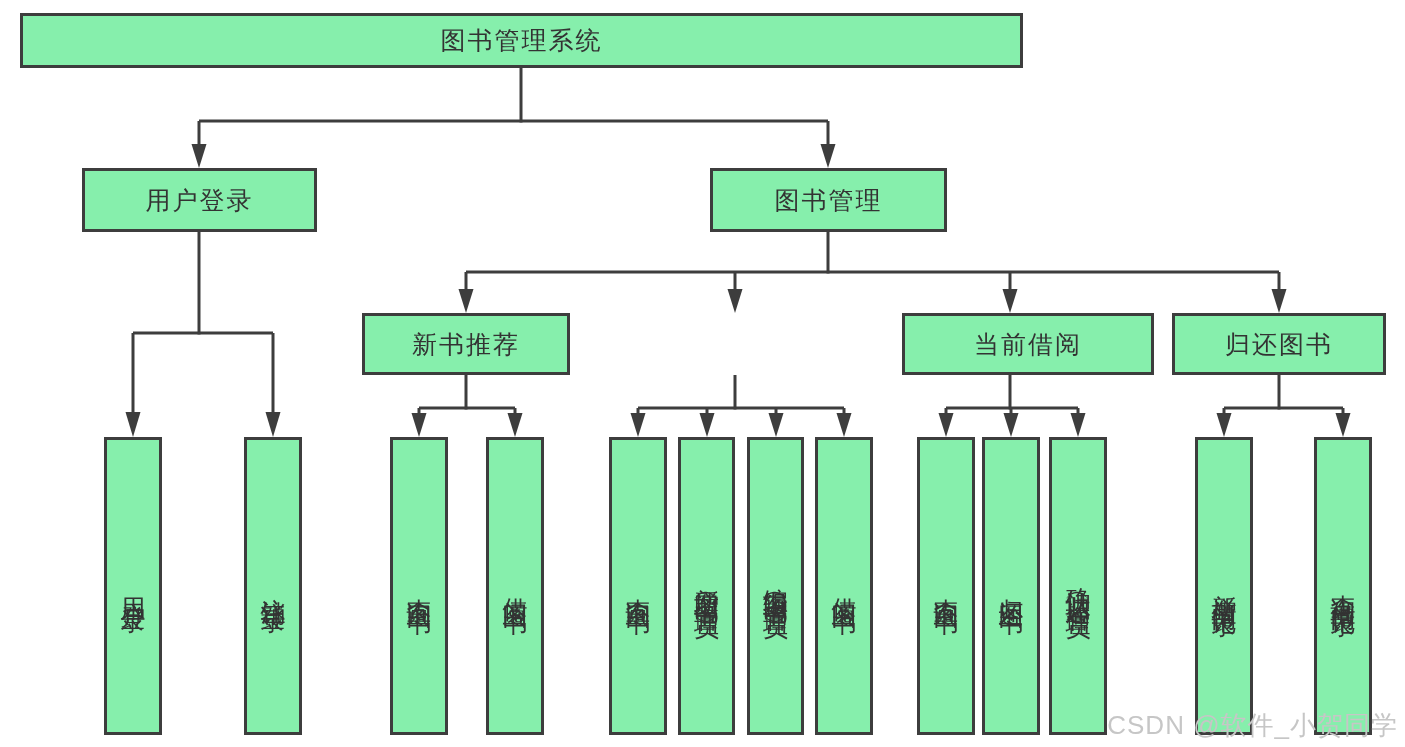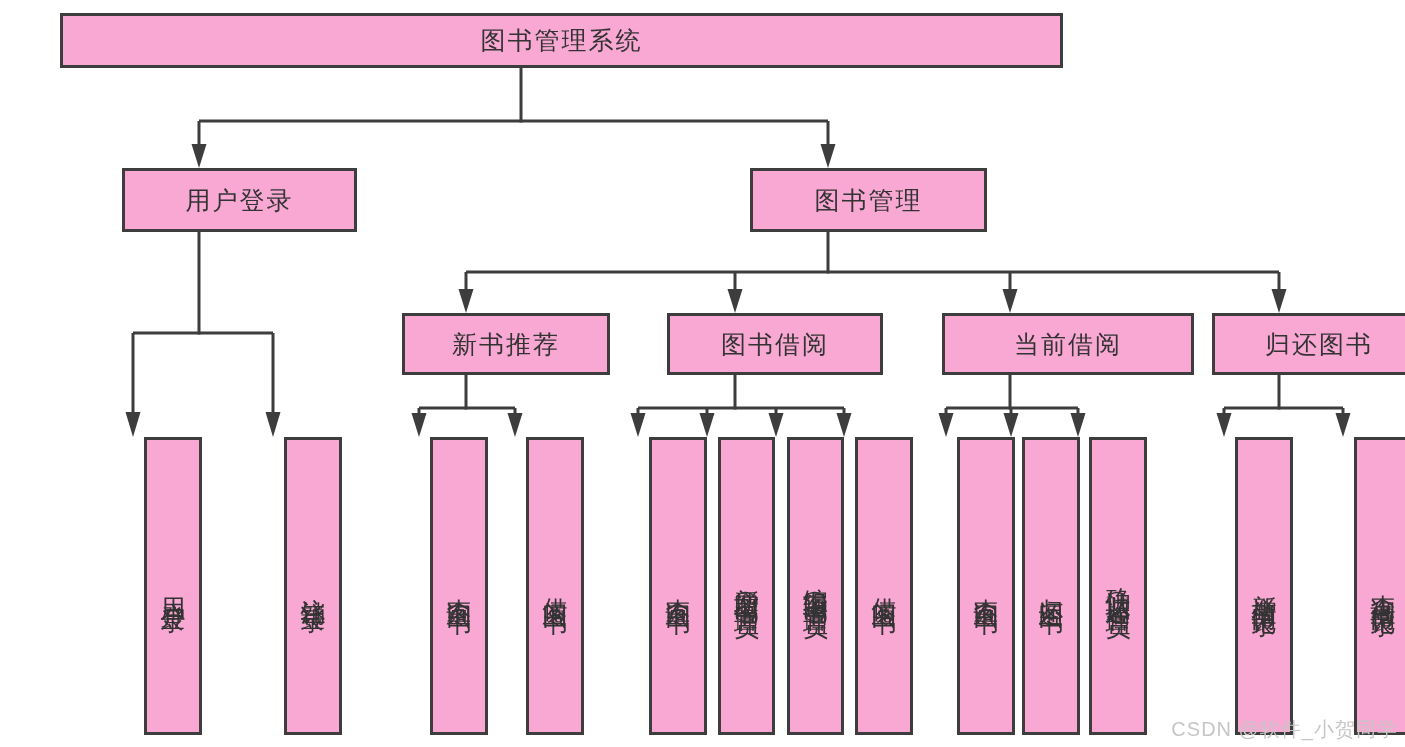--- a/index.html
+++ b/index.html
@@ -10,44 +10,43 @@
     font-family:"Liberation Sans","DejaVu Sans",sans-serif;
     overflow:hidden;
   }
   .connectors{position:absolute;left:0;top:0;z-index:0;}
   .connectors line{stroke:#3d3d3d;stroke-width:3;}
   .connectors polygon{fill:#3d3d3d;}
   .box{
     position:absolute;
     box-sizing:border-box;
     border:3px solid #3d3d3d;
-    background:#f9a8d4;
+    background:#86efac;
     display:flex;
     align-items:center;
     justify-content:center;
     color:#333333;
     z-index:1;
-    margin-left:40px;
   }
   .box.h span{
     font-size:25px;
     letter-spacing:2px;
     white-space:nowrap;
   }
   .box.v span{
     writing-mode:vertical-rl;
     font-size:25px;
     letter-spacing:4px;
     line-height:1;
   }
   .watermark{
     position:absolute;
     right:7px;
     bottom:4px;
-    font-size:20px;
+    font-size:26px;
     letter-spacing:1px;
     color:#c6c6c6;
     z-index:2;
     white-space:nowrap;
   }
 </style>
 </head>
 <body>
 
 <div class="canvas">
@@ -121,23 +120,20 @@
   <div class="box h" style="left:82px;top:168px;width:235px;height:64px;">
     <span>用户登录</span>
   </div>
   <div class="box h" style="left:710px;top:168px;width:237px;height:64px;text-align:right;">
     <span>图书管理</span>
   </div>
 
   <div class="box h" style="left:362px;top:313px;width:208px;height:62px;">
     <span>新书推荐</span>
   </div>
-  <div class="box h" style="left:627px;top:313px;width:216px;height:62px;">
-    <span>图书借阅</span>
-  </div>
   <div class="box h" style="left:902px;top:313px;width:252px;height:62px;">
     <span>当前借阅</span>
   </div>
   <div class="box h" style="left:1172px;top:313px;width:214px;height:62px;">
     <span>归还图书</span>
   </div>
 
   <div class="box v" style="left:104px;top:437px;width:58px;height:298px;">
     <span>用户登录</span>
   </div>

